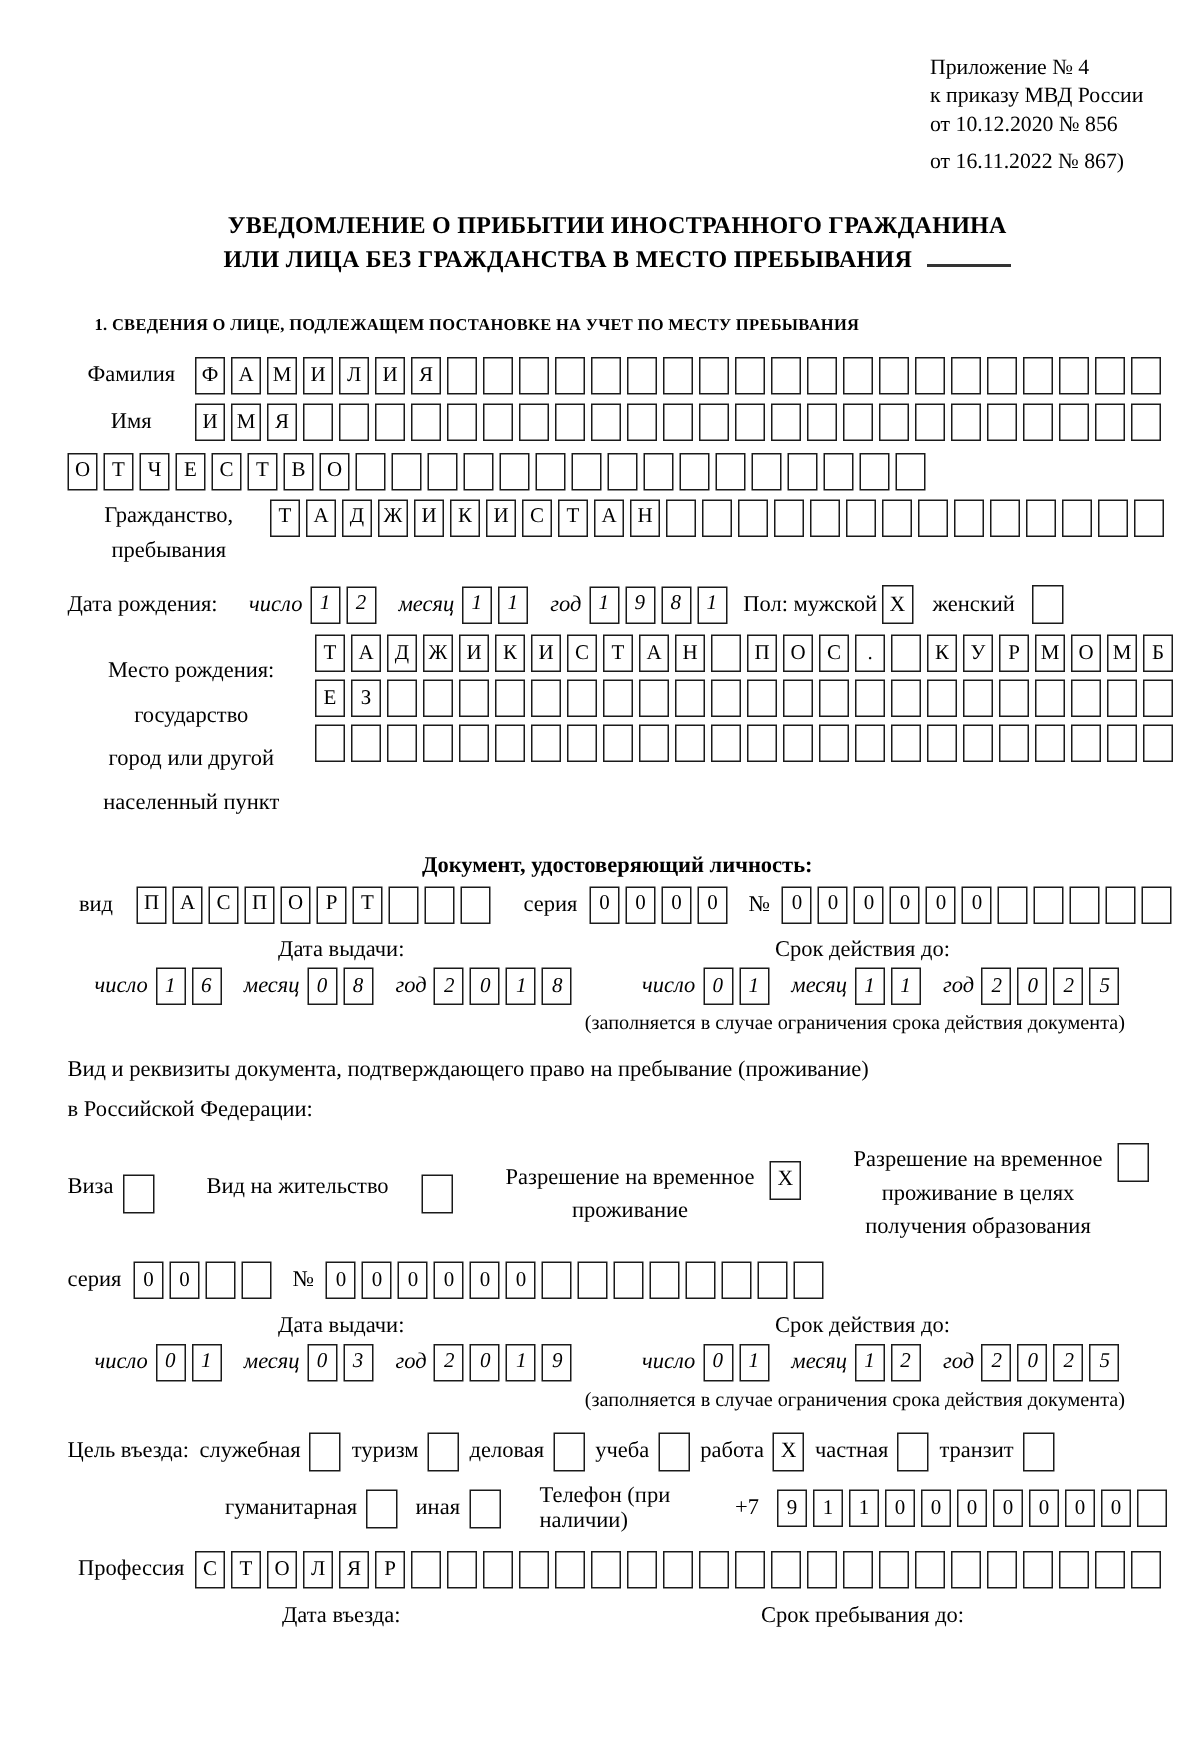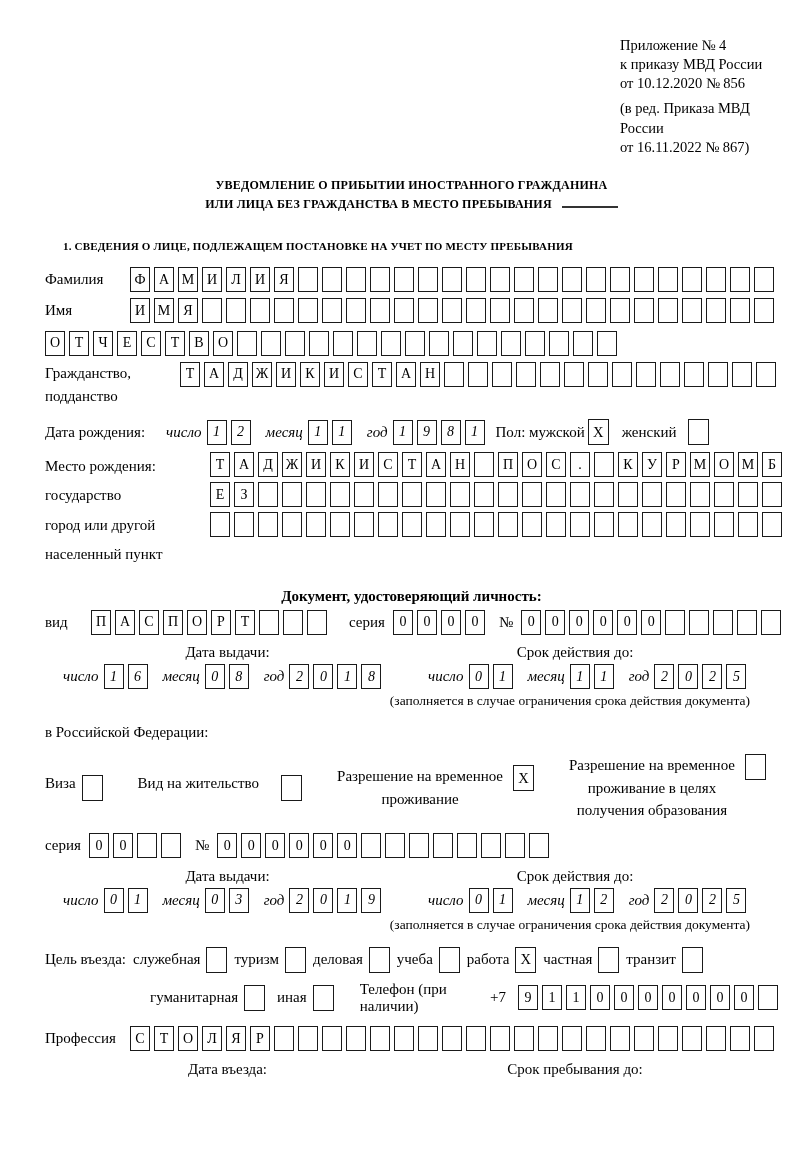--- a/index.html
+++ b/index.html
@@ -9,27 +9,27 @@
     font-family:"Liberation Serif", serif;
     color:#000; font-size:15px; overflow:hidden;
   }
   .page { padding:36px 22px 20px 45px; }
 
   
   .ref-block { margin-left:575px; line-height:1.32; font-size:14.5px; }
   .ref-amend { margin-top:6px; }
   .forma { text-align:right; padding-right:38px; font-weight:bold; font-size:16px; margin-top:20px; letter-spacing:.5px; }
 
-  .title { text-align:center; font-weight:bold; font-size:12px; margin-top:20px; line-height:1.45; letter-spacing:.2px; }
+  .title { text-align:center; font-weight:bold; font-size:16px; margin-top:20px; line-height:1.45; letter-spacing:.2px; }
   .blank-line { display:inline-block; width:56px; border-bottom:2px solid #333; height:14px; margin-left:10px; }
 
   .sec-heading { font-weight:bold; font-size:11px; margin-top:26px; margin-left:18px; letter-spacing:.2px; }
 
   
-  .row { display:flex; align-items:center; margin-top:3px; min-height:28px; }
+  .row { display:flex; align-items:center; margin-top:3px; min-height:28px;text-align:center; }
   .row-top { align-items:flex-start; }
   .cells { display:flex; column-gap:4px; flex-wrap:nowrap; }
   .cell {
     flex:0 0 auto; width:20px; height:25px;
     border:1.7px solid #1a1a1a;
     display:flex; align-items:center; justify-content:center;
     font-size:14px; background:#fff;
   }
   .checkbox {
     flex:0 0 auto; display:inline-flex; width:21px; height:26px;
@@ -72,21 +72,20 @@
 </head>
 <body>
 
 <div class="page">
 
   <div class="ref-block">
     <div>Приложение № 4</div>
     <div>к приказу МВД России</div>
     <div>от 10.12.2020 № 856</div>
     <div class="ref-amend">
-      <div>(в ред. Приказа МВД России</div>
       <div>от 16.11.2022 № 867)</div>
     </div>
   </div>
 
 
   <div class="title">
     <div>УВЕДОМЛЕНИЕ О ПРИБЫТИИ ИНОСТРАННОГО ГРАЖДАНИНА</div>
     <div>
       <span>ИЛИ ЛИЦА БЕЗ ГРАЖДАНСТВА В МЕСТО ПРЕБЫВАНИЯ</span><span class="blank-line"></span>
     </div>
@@ -185,21 +184,21 @@
         <span class="cell"></span>
         <span class="cell"></span>
         <span class="cell"></span>
         <span class="cell"></span>
       </span>
   </div>
 
   <div class="row row-top">
     <span class="lbl-135 lbl-2l">
       <span>Гражданство,</span><br>
-      <span>подданство</span>
+      <span>пребывания</span>
     </span>
     <span class="cells">
         <span class="cell">Т</span>
         <span class="cell">А</span>
         <span class="cell">Д</span>
         <span class="cell">Ж</span>
         <span class="cell">И</span>
         <span class="cell">К</span>
         <span class="cell">И</span>
         <span class="cell">С</span>
@@ -244,21 +243,21 @@
           <span class="cell">1</span>
         </span>
     </span>
     <span style="margin-left:8px;">Пол: мужской</span>
     <span class="checkbox">X</span>
     <span style="margin-left:10px;">женский</span>
     <span class="checkbox" style="margin-left:8px;"></span>
   </div>
 
   <div class="row row-top mt6">
-    <span class="lbl-165" style="line-height:1.95;">
+    <span class="lbl-165" style="line-height:1.95;margin-top:10px;">
       <span>Место рождения:</span><br>
       <span>государство</span><br>
       <span>город или другой</span><br>
       <span>населенный пункт</span>
     </span>
     <span>
       <span class="cells">
           <span class="cell">Т</span>
           <span class="cell">А</span>
           <span class="cell">Д</span>
@@ -418,20 +417,21 @@
           <span class="cell">2</span>
           <span class="cell">0</span>
           <span class="cell">2</span>
           <span class="cell">5</span>
         </span>
     </span>
   </div>
   <div class="restrict-note">(заполняется в случае ограничения срока действия документа)</div>
 
   <div class="res-intro">
+    <div>Вид и реквизиты документа, подтверждающего право на пребывание (проживание)</div>
     <div>в Российской Федерации:</div>
   </div>
 
   <div class="opts-row">
     <span class="opt">
       <span>Виза</span>
       <span class="checkbox" style="margin-left:-4px;"></span>
     </span>
     <span class="opt">
       <span>Вид на жительство</span>

